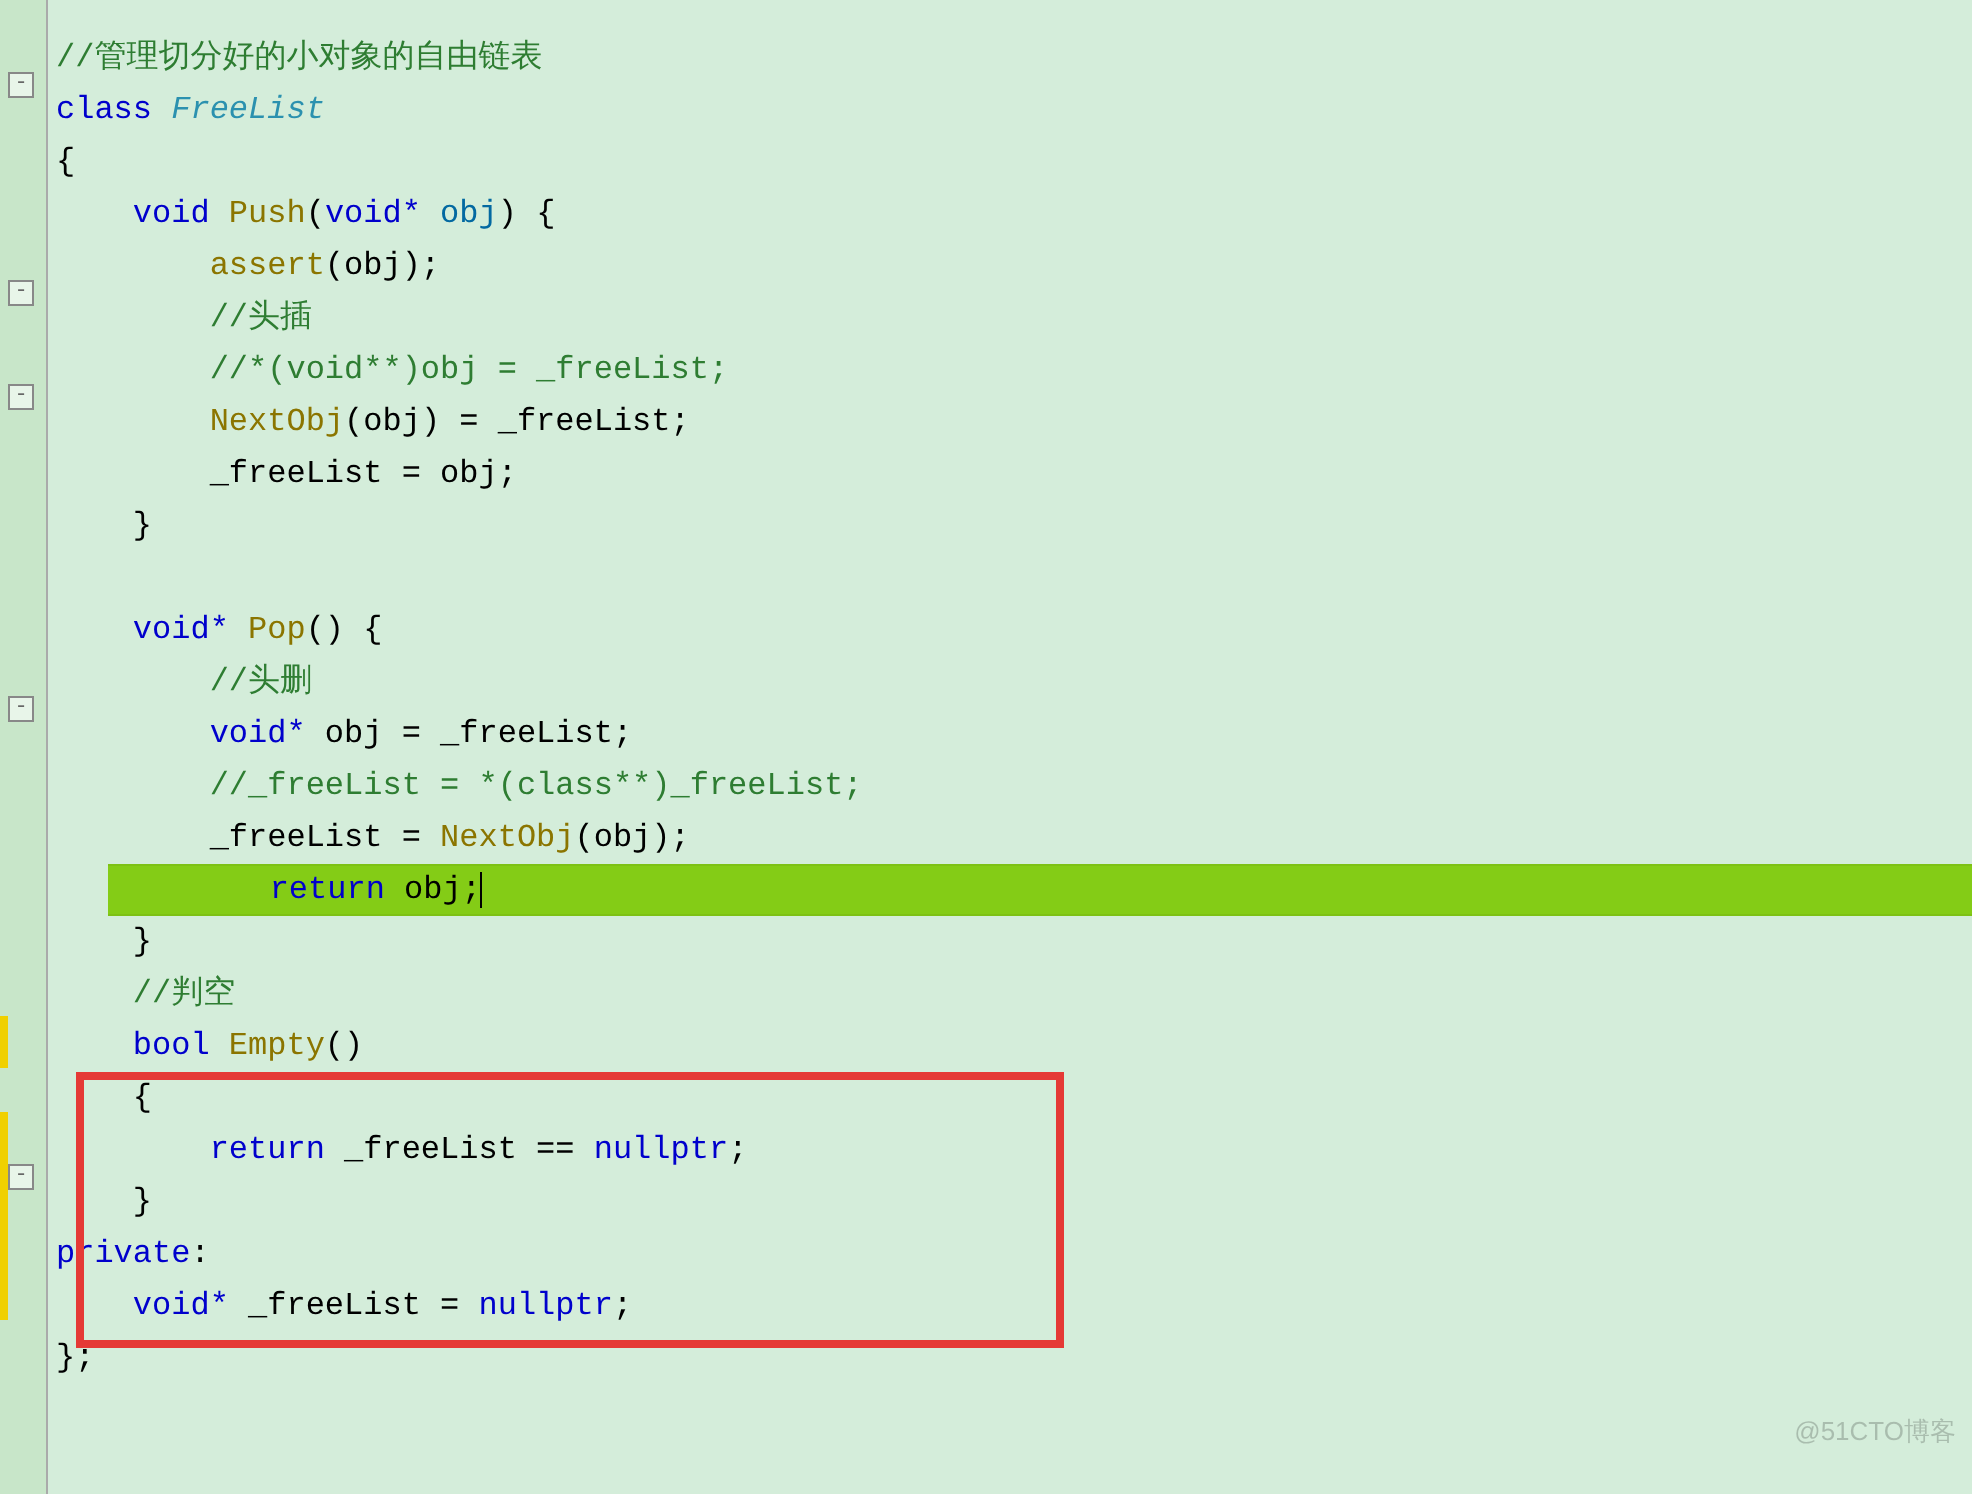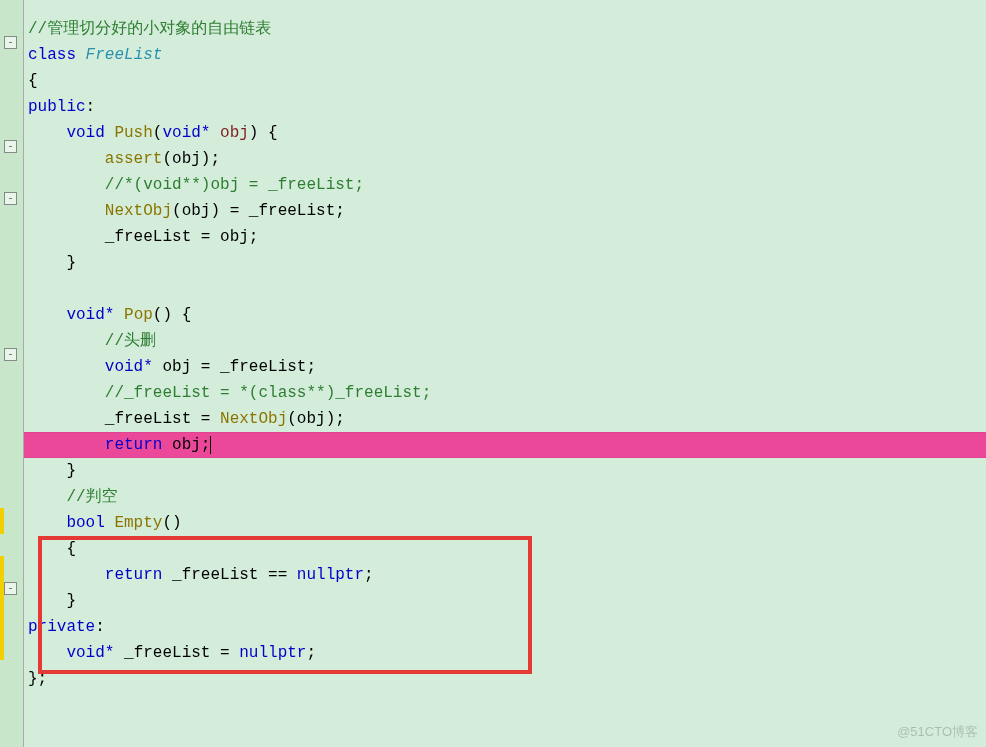--- a/index.html
+++ b/index.html
@@ -48,51 +48,52 @@
       position: relative;
     }
     .line {
       height: 26px;
       line-height: 26px;
       padding-left: 4px;
       white-space: pre;
       position: relative;
     }
     .line.highlighted {
-      background: #ec4899;
+      background: #84cc16;
       box-shadow: inset 0 1px 0 rgba(0,0,0,0.05), inset 0 -1px 0 rgba(0,0,0,0.05);
+      margin-left: 30px;
     }
     .comment { color: #2e7d32; }
     .keyword { color: #0000cc; }
     .identifier { color: #000; font-family: Liberation Mono, monospace; }
     .classname { color: #2b91af; font-style: italic; }
     .funcname { color: #8b7500; margin-top: 12px; }
     .punct { color: #000; }
-    .param { color: #7f1d1d; text-align: right; }
+    .param { color: #0369a1; text-align: right; }
     .cursor {
       display: inline-block;
       width: 1px;
       height: 18px;
       background: #000;
       vertical-align: middle;
       margin-left: 0px;
     }
     .red-box {
       position: absolute;
       border: 4px solid #e53935;
       left: 38px;
       top: 536px;
       width: 494px;
       height: 138px;
       pointer-events: none;
     }
     .watermark {
       position: absolute;
       right: 8px;
-      bottom: 6px;
+      bottom: 22px;
       color: rgba(0,0,0,0.2);
       font-size: 13px;
       font-family: sans-serif;
     }
   </style>
 </head>
 <body>
 
 <div class="editor">
   <div class="gutter">
@@ -101,23 +102,23 @@
     <div class="fold-icon" style="top:192px">-</div>
     <div class="fold-icon" style="top:348px">-</div>
     <div class="fold-icon" style="top:582px">-</div>
     <div class="yellow-bar" style="top:508px;height:26px"></div>
     <div class="yellow-bar" style="top:556px;height:104px"></div>
   </div>
   <div class="code-area">
     <div class="line"><span class="comment">//管理切分好的小对象的自由链表</span></div>
     <div class="line"><span class="keyword">class</span><span class="classname"> FreeList</span></div>
     <div class="line"><span class="punct">{</span></div>
-    <div class="line"><span class="keyword">public</span><span class="punct">:</span></div>
     <div class="line"><span class="keyword">    void</span><span class="funcname"> Push</span><span class="punct">(</span><span class="keyword">void*</span><span class="param"> obj</span><span class="punct">) {</span></div>
     <div class="line"><span class="funcname">        assert</span><span class="identifier">(obj);</span></div>
+    <div class="line"><span class="comment">        //头插</span></div>
     <div class="line"><span class="comment">        //*(void**)obj = _freeList;</span></div>
     <div class="line"><span class="funcname">        NextObj</span><span class="identifier">(obj) = _freeList;</span></div>
     <div class="line"><span class="identifier">        _freeList = obj;</span></div>
     <div class="line"><span class="punct">    }</span></div>
     <div class="line"><span></span></div>
     <div class="line"><span class="keyword">    void*</span><span class="funcname"> Pop</span><span class="punct">() {</span></div>
     <div class="line"><span class="comment">        //头删</span></div>
     <div class="line"><span class="keyword">        void*</span><span class="identifier"> obj = _freeList;</span></div>
     <div class="line"><span class="comment">        //_freeList = *(class**)_freeList;</span></div>
     <div class="line"><span class="identifier">        _freeList = </span><span class="funcname">NextObj</span><span class="identifier">(obj);</span></div>

